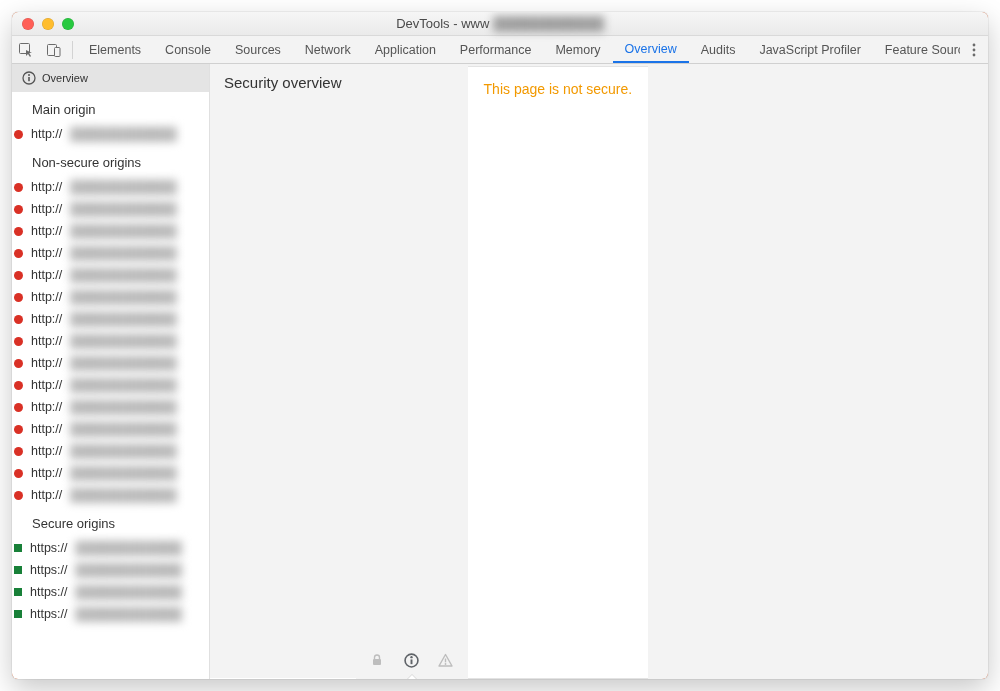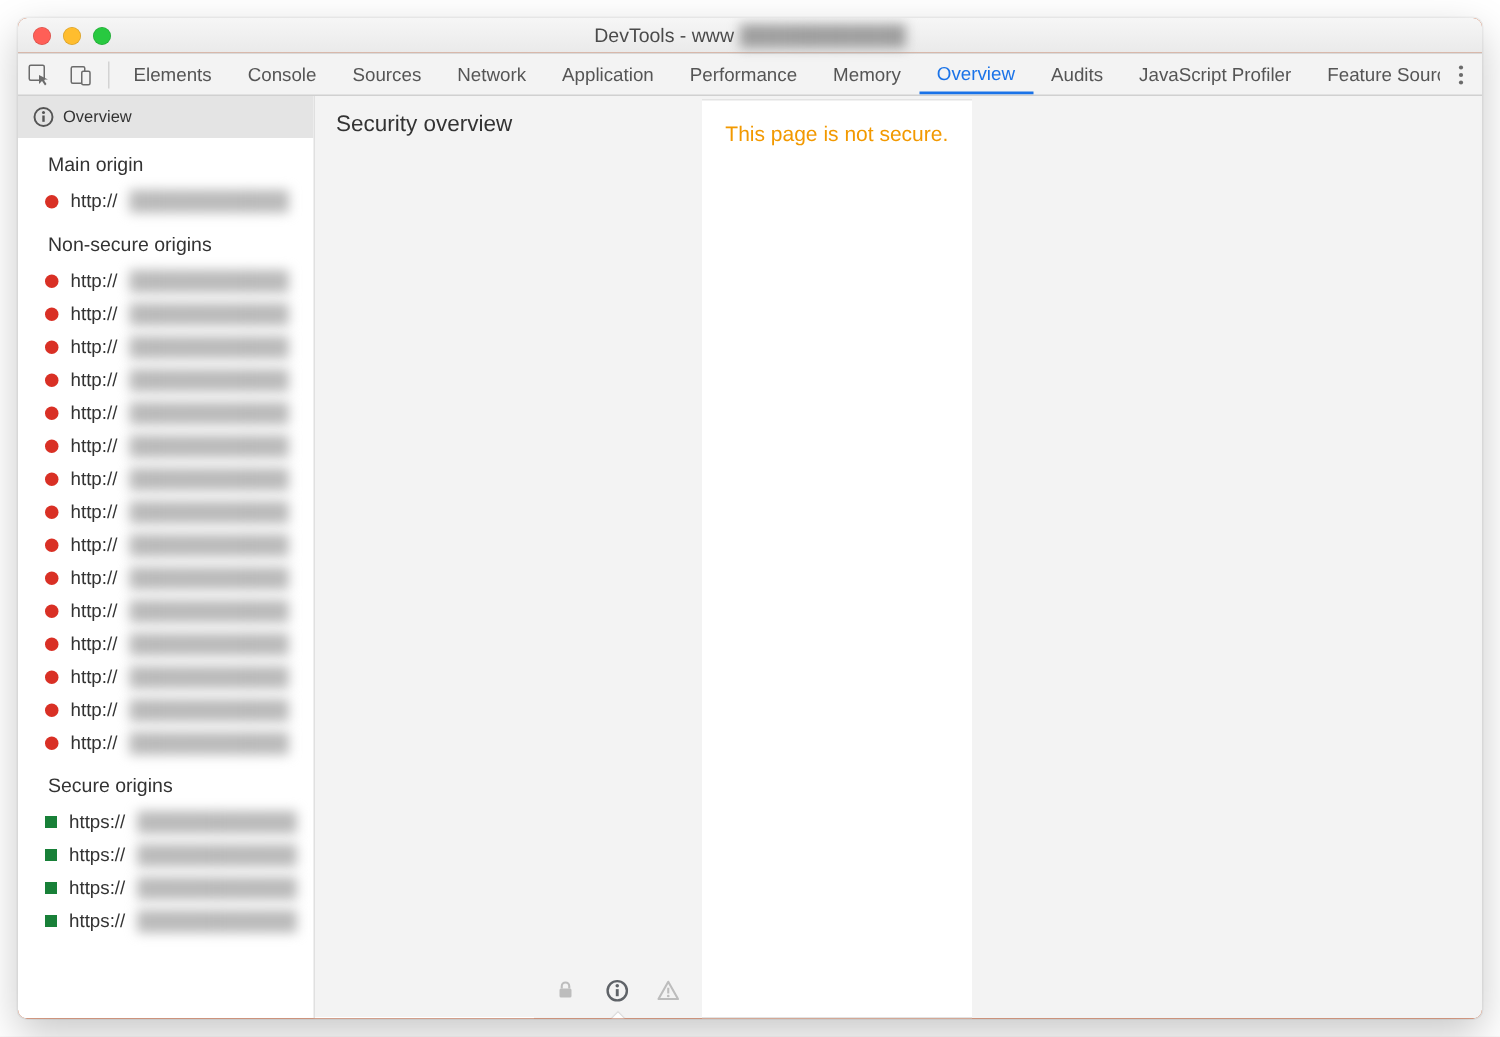--- a/index.html
+++ b/index.html
@@ -54,21 +54,21 @@
       border-right:1px solid #e0e0e0;
       background:#fff;
       overflow-y:auto;
       font-size:12.5px; color:#303030;
     }
     .sb-header {
       height:28px; display:flex; align-items:center; gap:6px;
       padding:0 10px; background:#e4e4e4; font-size:11px; color:#333;
     }
     .sb-section-title { padding:10px 10px 6px 20px; font-size:13px; color:#333; }
-    .origin-item { display:flex; align-items:center; gap:8px; padding:4px 10px 4px 18px; }
+    .origin-item { display:flex; align-items:center; gap:8px; padding:4px 10px 4px 2px; }
     .origin-item .dot { width:9px; height:9px; border-radius:50%; flex-shrink:0; }
     .origin-item .sq  { width:8px; height:8px; flex-shrink:0; }
     .origin-item .prefix { color:#333; }
     .origin-item .blur { filter: blur(4px); color:#b9b9b9; }
 
     .main { flex:1; display:flex; flex-direction:row; background:#f3f3f3; }
     .m-title { font-size:15px; color:#333; padding:10px 14px 4px; background:#fff; border-bottom:1px solid #fff; }
     .m-icons { display:flex; gap:18px; align-items:flex-end; padding:4px 14px 10px; background:#fff; position:relative; }
     .m-icons .icon { color:#bdbdbd; width:16px; height:16px; position:relative; }
     .m-icons .icon.active { color:#5f6368; }

